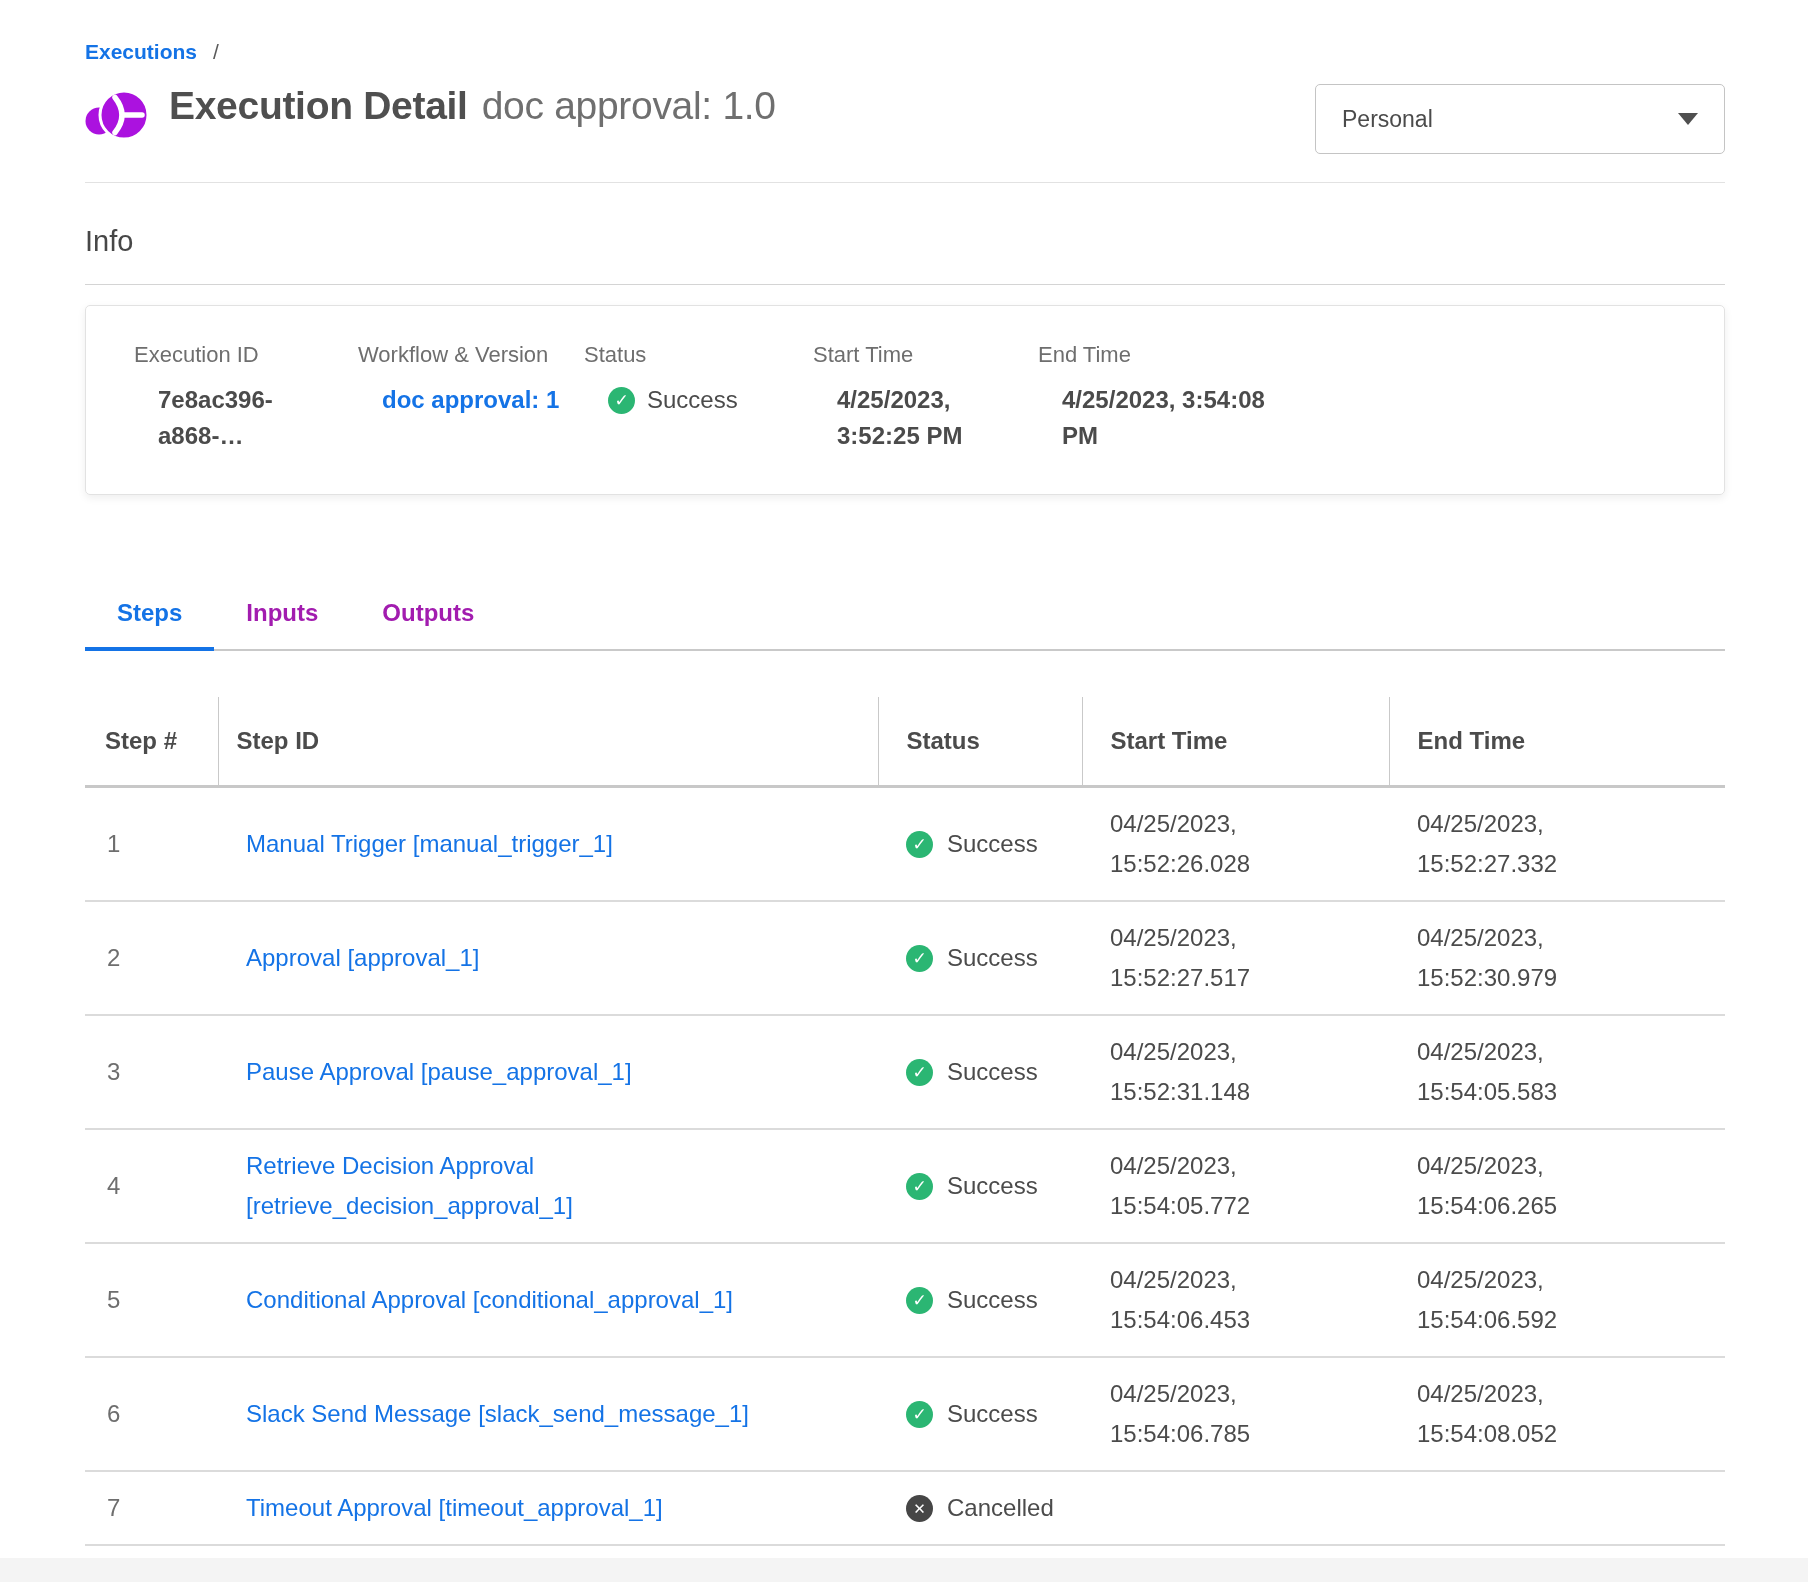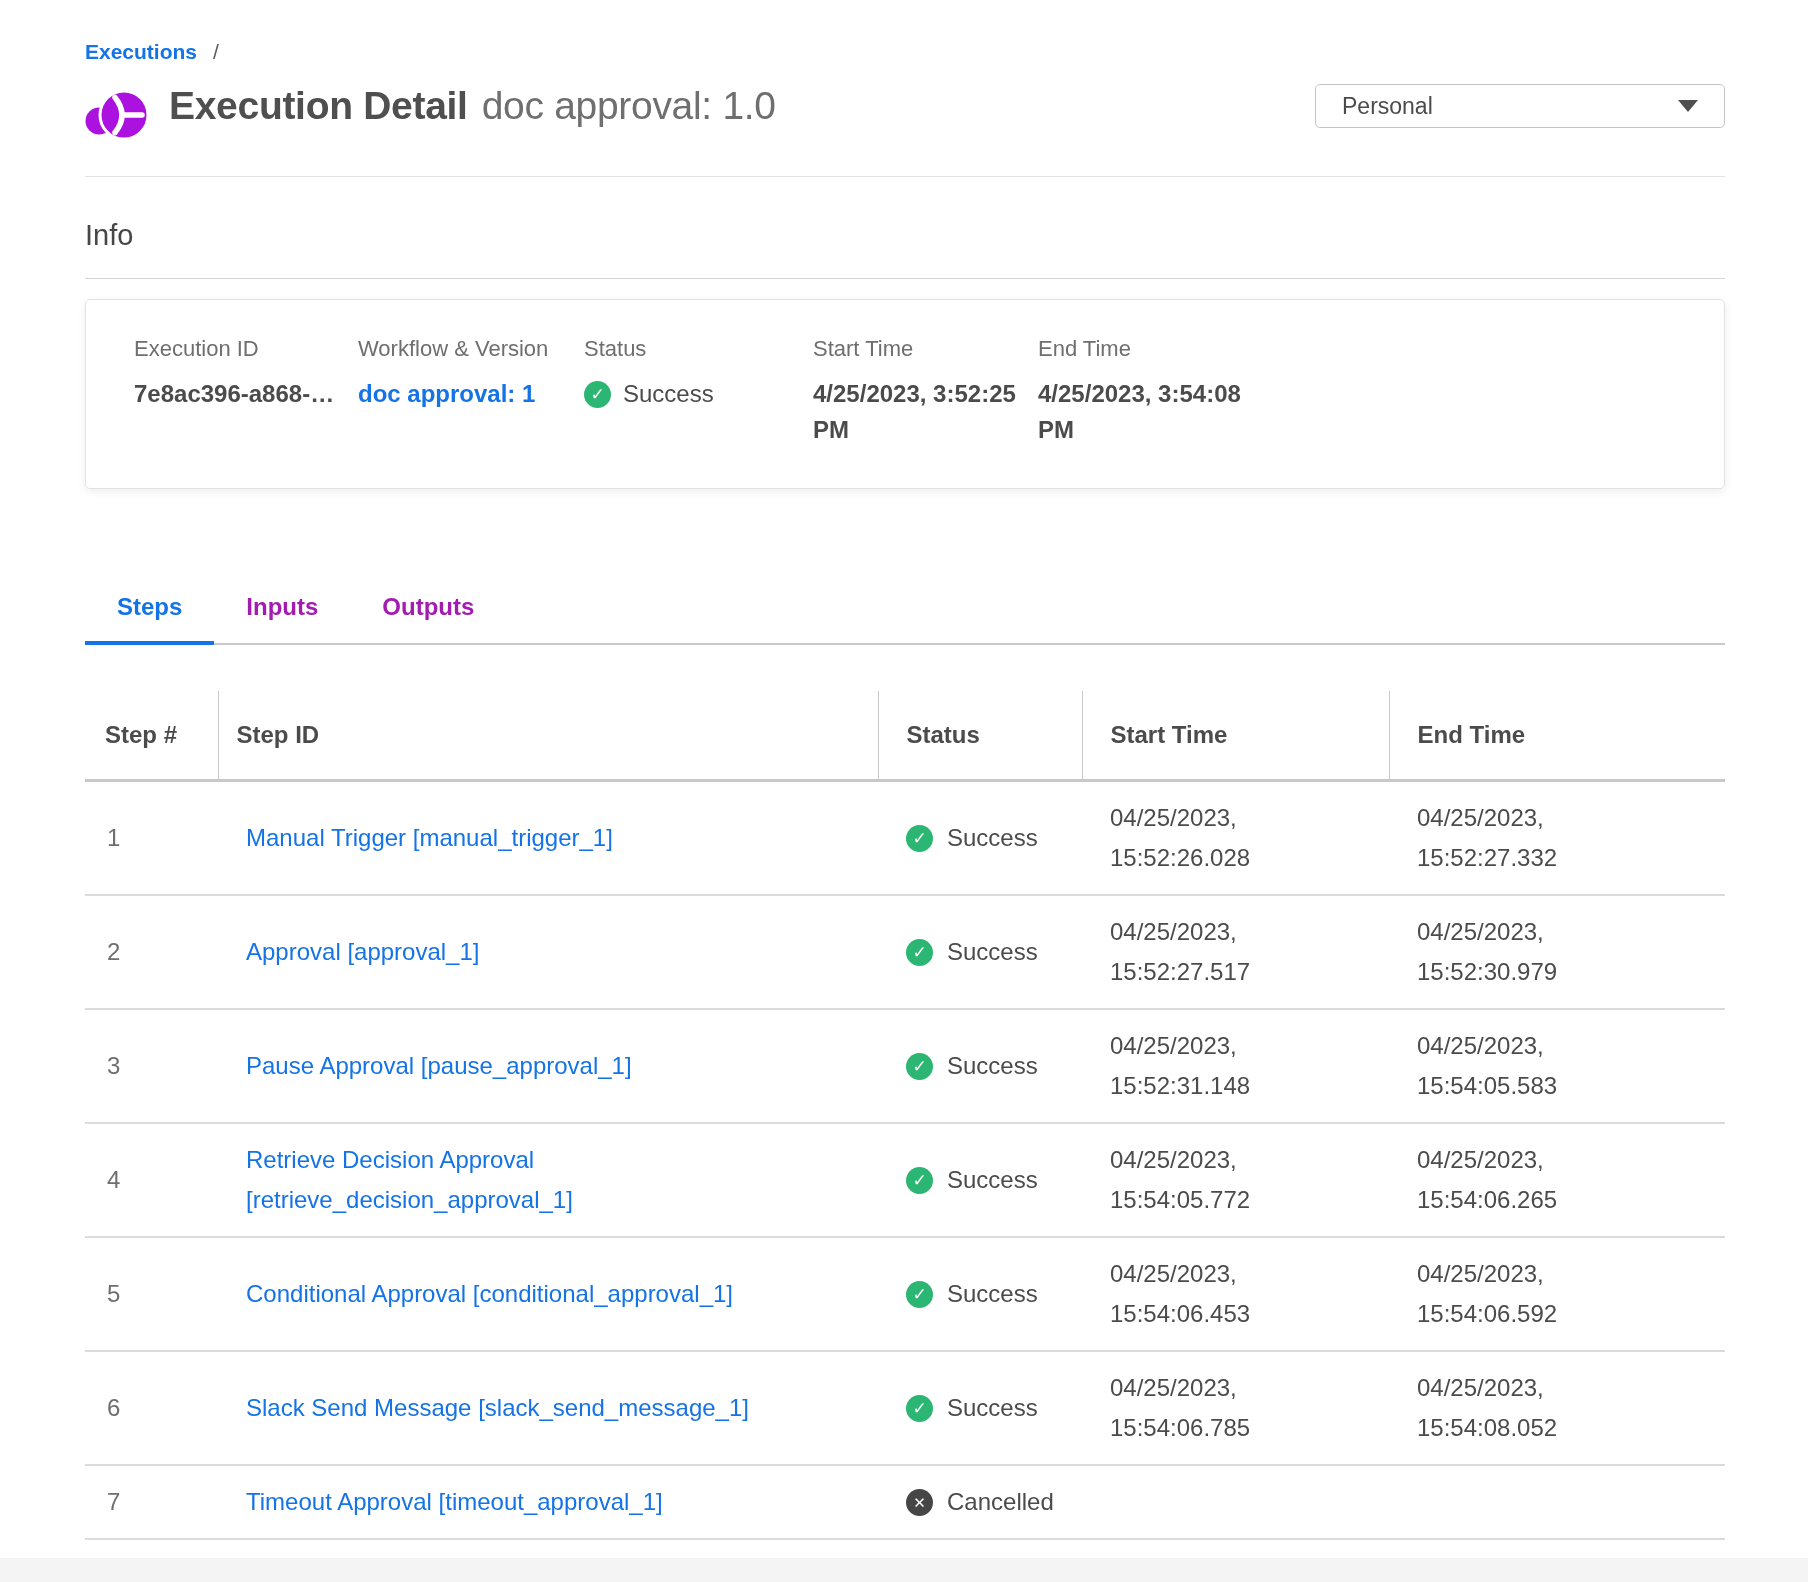--- a/index.html
+++ b/index.html
@@ -11,37 +11,37 @@
   .breadcrumb { padding-top:40px; font-size:21px; }
   .breadcrumb a { color:#1473e6; font-weight:600; text-decoration:none; cursor:pointer; }
   .breadcrumb .sep { color:#5a5a5a; margin-left:10px; font-weight:400; }
 
   
   .title-row { display:flex; align-items:flex-start; margin-top:20px; }
   .logo { width:64px; height:64px; margin-right:20px; flex:0 0 auto; }
   .page-title { font-size:39px; font-weight:700; color:#4f4f4f; letter-spacing:-0.3px; }
   .page-subtitle { font-size:39px; font-weight:400; color:#6f6f6f; margin-left:14px; letter-spacing:-0.3px; }
 
-  .scope-select { margin-left:auto; width:410px; height:44px; border:1.5px solid #c4c4c4;
+  .scope-select { margin-left:auto; width:410px; height:70px; border:1.5px solid #c4c4c4;
     border-radius:5px; display:flex; align-items:center; justify-content:space-between;
     padding:0 26px; font-size:23px; color:#4b4b4b; cursor:pointer; background:#fff; }
   .caret { width:0; height:0; border-left:10px solid transparent; border-right:10px solid transparent;
     border-top:12px solid #4f4f4f; }
 
   .divider { border:none; border-top:1px solid #e2e2e2; }
   .divider-1 { margin-top:28px; }
   .section-heading { margin-top:42px; font-size:29px; font-weight:400; color:#474747; }
   .divider-2 { margin-top:26px; border-top-color:#d4d4d4; }
 
   
   .info-card { margin-top:20px; border:1px solid #e2e2e2; border-radius:5px;
     box-shadow:0 3px 8px rgba(0,0,0,0.07); padding:36px 48px 40px;
     display:grid; grid-template-columns:224px 226px 229px 225px 228px auto; }
   .field-label { font-size:22px; color:#6e6e6e; font-weight:400; }
-  .field-value { margin-top:14px; font-size:24px; font-weight:600; color:#4b4b4b; line-height:36px; }
+  .field-value { margin-top:14px; font-size:24px; font-weight:600; color:#4b4b4b; line-height:36px;margin-left:24px; }
   .field-value.time { max-width:208px; }
   .field-value a { color:#1473e6; text-decoration:none; cursor:pointer; }
   .status-inline { display:flex; align-items:center; gap:12px; font-weight:400; }
 
   .status-icon { width:27px; height:27px; border-radius:50%; display:inline-flex;
     align-items:center; justify-content:center; color:#fff; flex:0 0 auto;
     font-size:17px; font-weight:700; line-height:1; }
   .status-icon.success { background:#2bb673; }
   .status-icon.cancelled { background:#464646; font-size:15px; }
 

